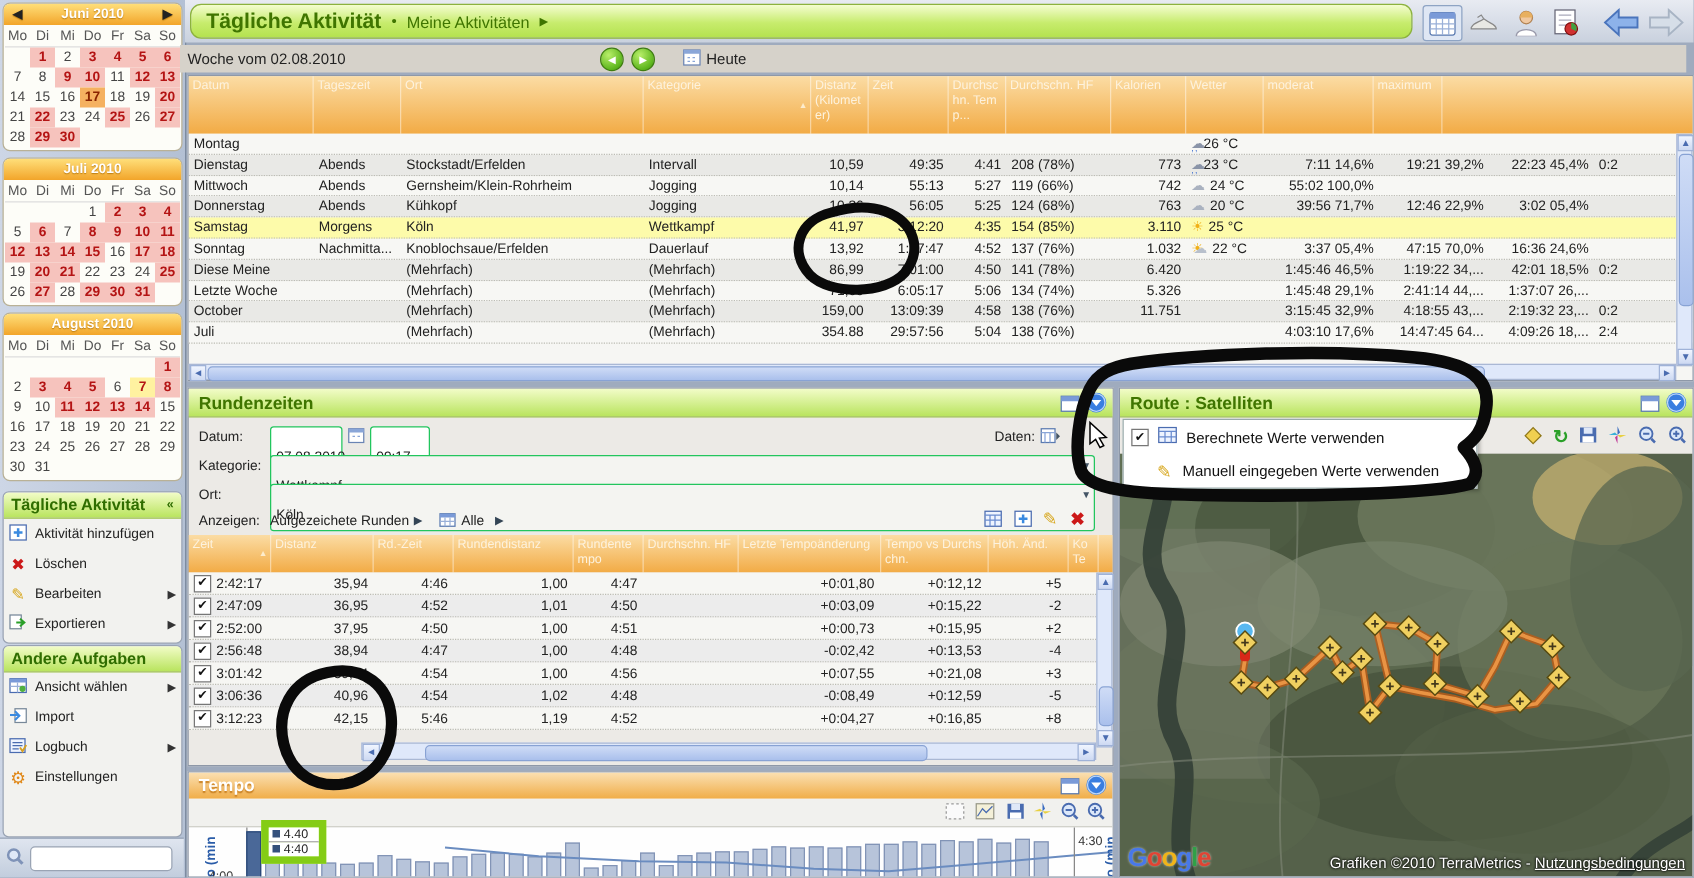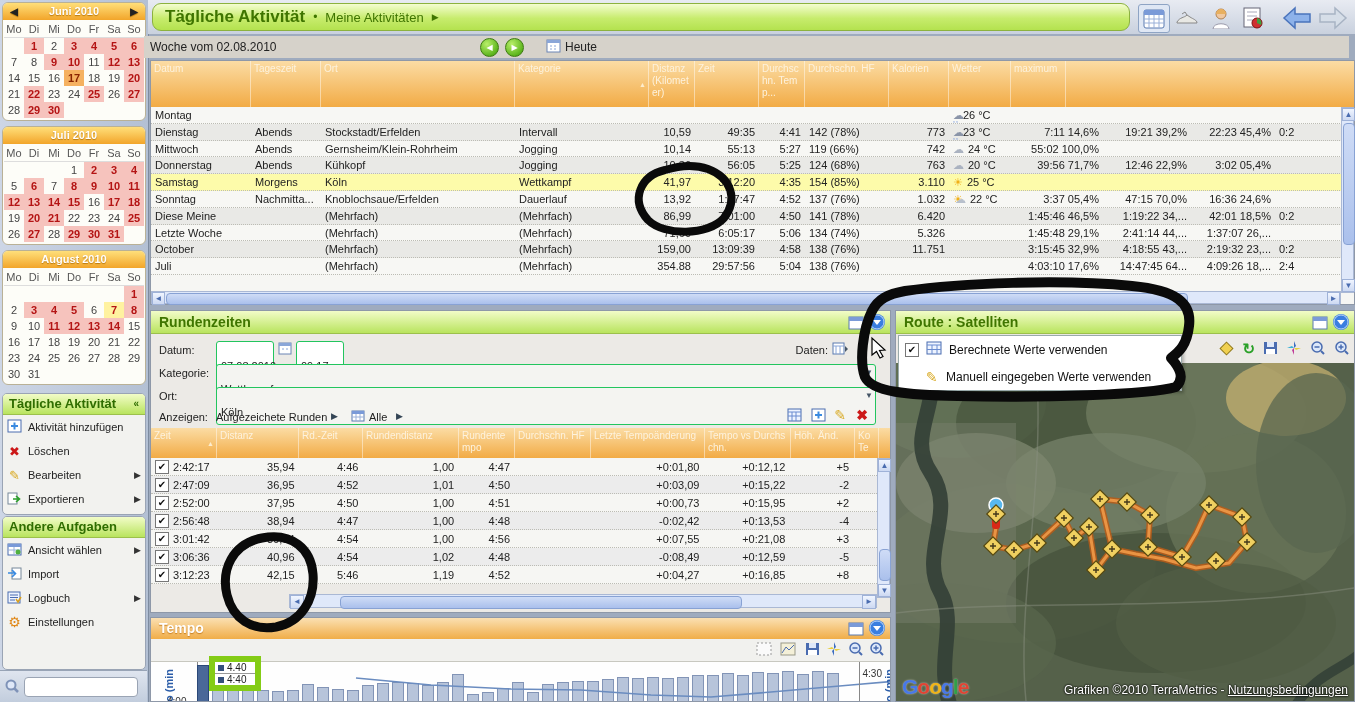--- a/index.html
+++ b/index.html
@@ -378,20 +378,21 @@
       <div class="hcell" style="width: 100px;">Datum</div>
       <div class="hcell" style="width: 70px;">Tageszeit</div>
       <div class="hcell" style="width: 194px;">Ort</div>
       <div class="hcell" style="width: 134px;">Kategorie <span style="position:absolute;right:2px;top:18px;font-size:7px;color:#fdeccc">▲</span></div>
       <div class="hcell" style="width: 46px;">Distanz (Kilometer)</div>
       <div class="hcell" style="width: 64px;">Zeit</div>
       <div class="hcell" style="width: 46px;">Durchschn. Temp...</div>
       <div class="hcell" style="width: 84px;">Durchschn. HF</div>
       <div class="hcell" style="width: 60px;">Kalorien</div>
       <div class="hcell" style="width: 62px;">Wetter</div>
+      <div class="hcell" style="width: 88px;">moderat</div>
       <div class="hcell" style="width: 55px;">maximum</div>
     </div>
   <div id="act-body">
       <div class="trow" style="height: 16.8px; background: rgb(247, 247, 244);">
         <div class="tcell al" style="width: 100px; line-height: 15px;">Montag</div>
         <div class="tcell al" style="width: 70px; line-height: 15px;"></div>
         <div class="tcell al" style="width: 194px; line-height: 15px;"></div>
         <div class="tcell al" style="width: 134px; line-height: 15px;"></div>
         <div class="tcell ar" style="width: 46px; line-height: 15px;"></div>
         <div class="tcell ar" style="width: 64px; line-height: 15px;"></div>
@@ -405,21 +406,21 @@
         <div class="tcell al" style="width: 55px; line-height: 15px;"></div>
       </div>
       <div class="trow" style="height: 16.8px; background: rgb(233, 233, 230);">
         <div class="tcell al" style="width: 100px; line-height: 15px;">Dienstag</div>
         <div class="tcell al" style="width: 70px; line-height: 15px;">Abends</div>
         <div class="tcell al" style="width: 194px; line-height: 15px;">Stockstadt/Erfelden</div>
         <div class="tcell al" style="width: 134px; line-height: 15px;">Intervall</div>
         <div class="tcell ar" style="width: 46px; line-height: 15px;">10,59</div>
         <div class="tcell ar" style="width: 64px; line-height: 15px;">49:35</div>
         <div class="tcell ar" style="width: 46px; line-height: 15px;">4:41</div>
-        <div class="tcell al" style="width: 84px; line-height: 15px;">142 (78%)</div>
+        <div class="tcell al" style="width: 84px; line-height: 15px;">208 (78%)</div>
         <div class="tcell ar" style="width: 60px; line-height: 15px;">773</div>
         <div class="tcell al" style="width: 62px; line-height: 15px;"><span style="margin-right:4px"><span style="color:#8a94a8">☁</span><span style="color:#3a6cd0;font-size:7px;letter-spacing:1px;margin-left:-11px;vertical-align:-3px">,,</span></span><span>23 °C</span></div>
         <div class="tcell ar" style="width: 92px; line-height: 15px;">7:11 14,6%</div>
         <div class="tcell ar" style="width: 88px; line-height: 15px;">19:21 39,2%</div>
         <div class="tcell ar" style="width: 84px; line-height: 15px;">22:23 45,4%</div>
         <div class="tcell al" style="width: 55px; line-height: 15px;">0:2</div>
       </div>
       <div class="trow" style="height: 16.8px; background: rgb(247, 247, 244);">
         <div class="tcell al" style="width: 100px; line-height: 15px;">Mittwoch</div>
         <div class="tcell al" style="width: 70px; line-height: 15px;">Abends</div>

